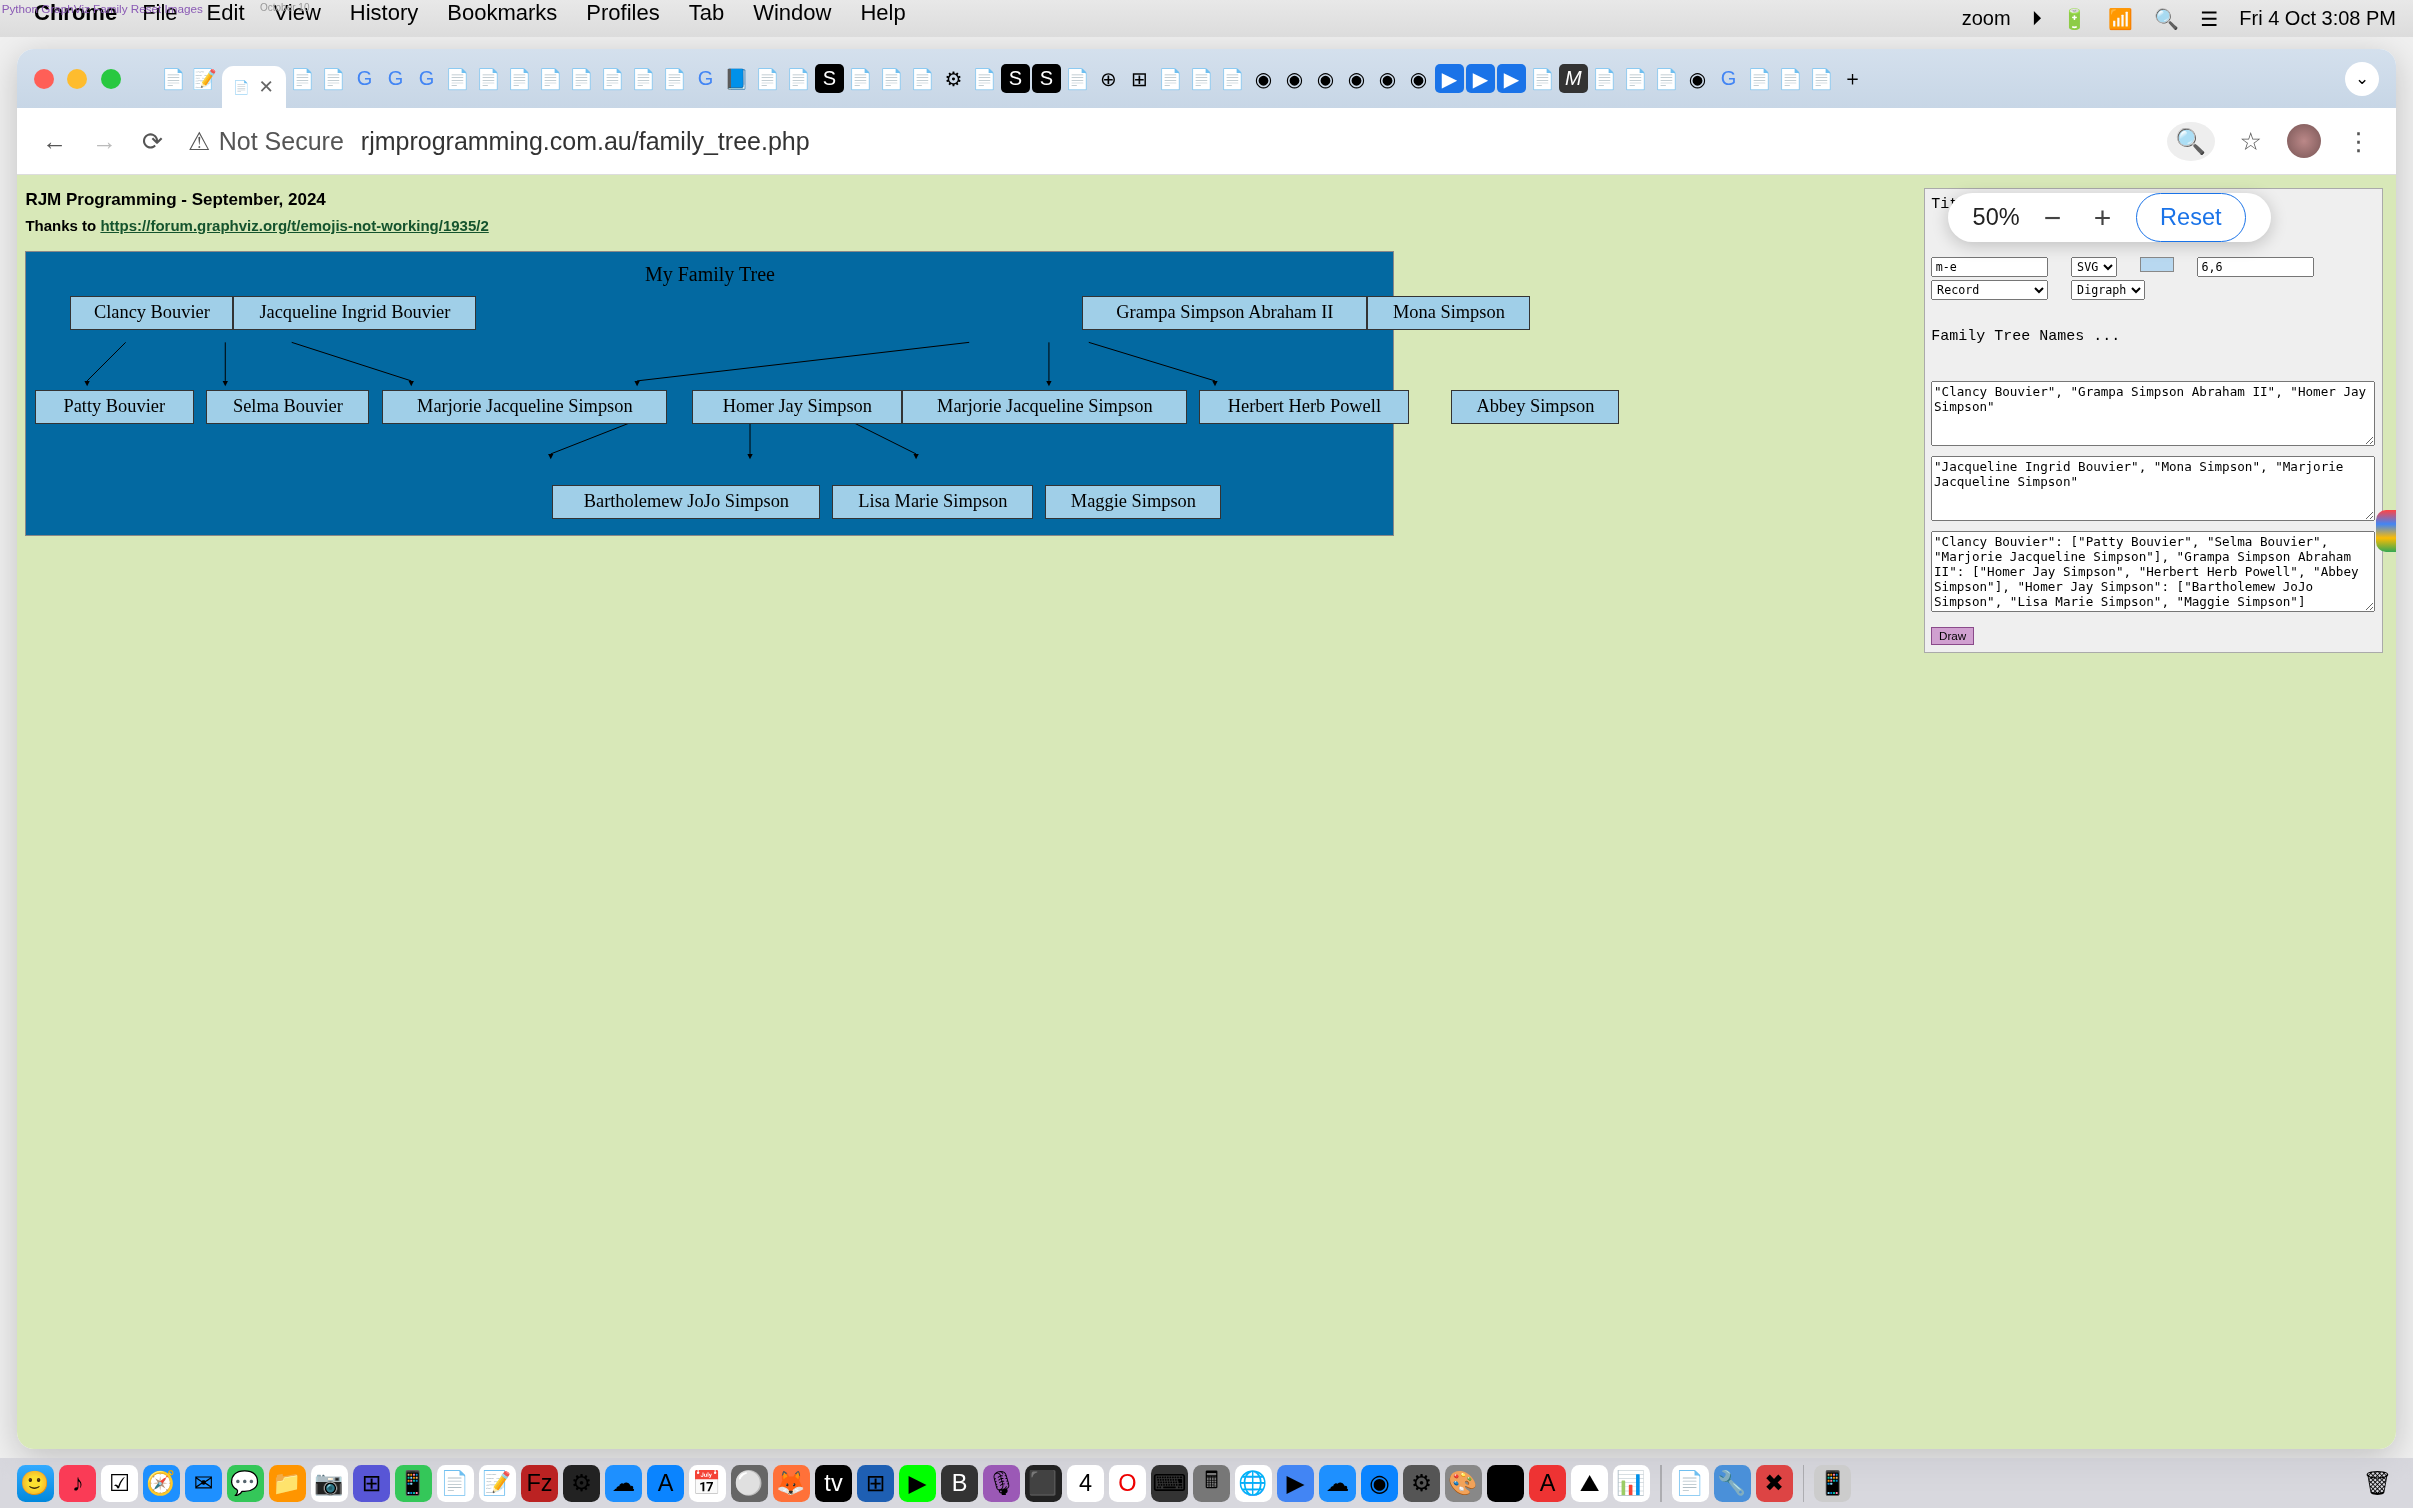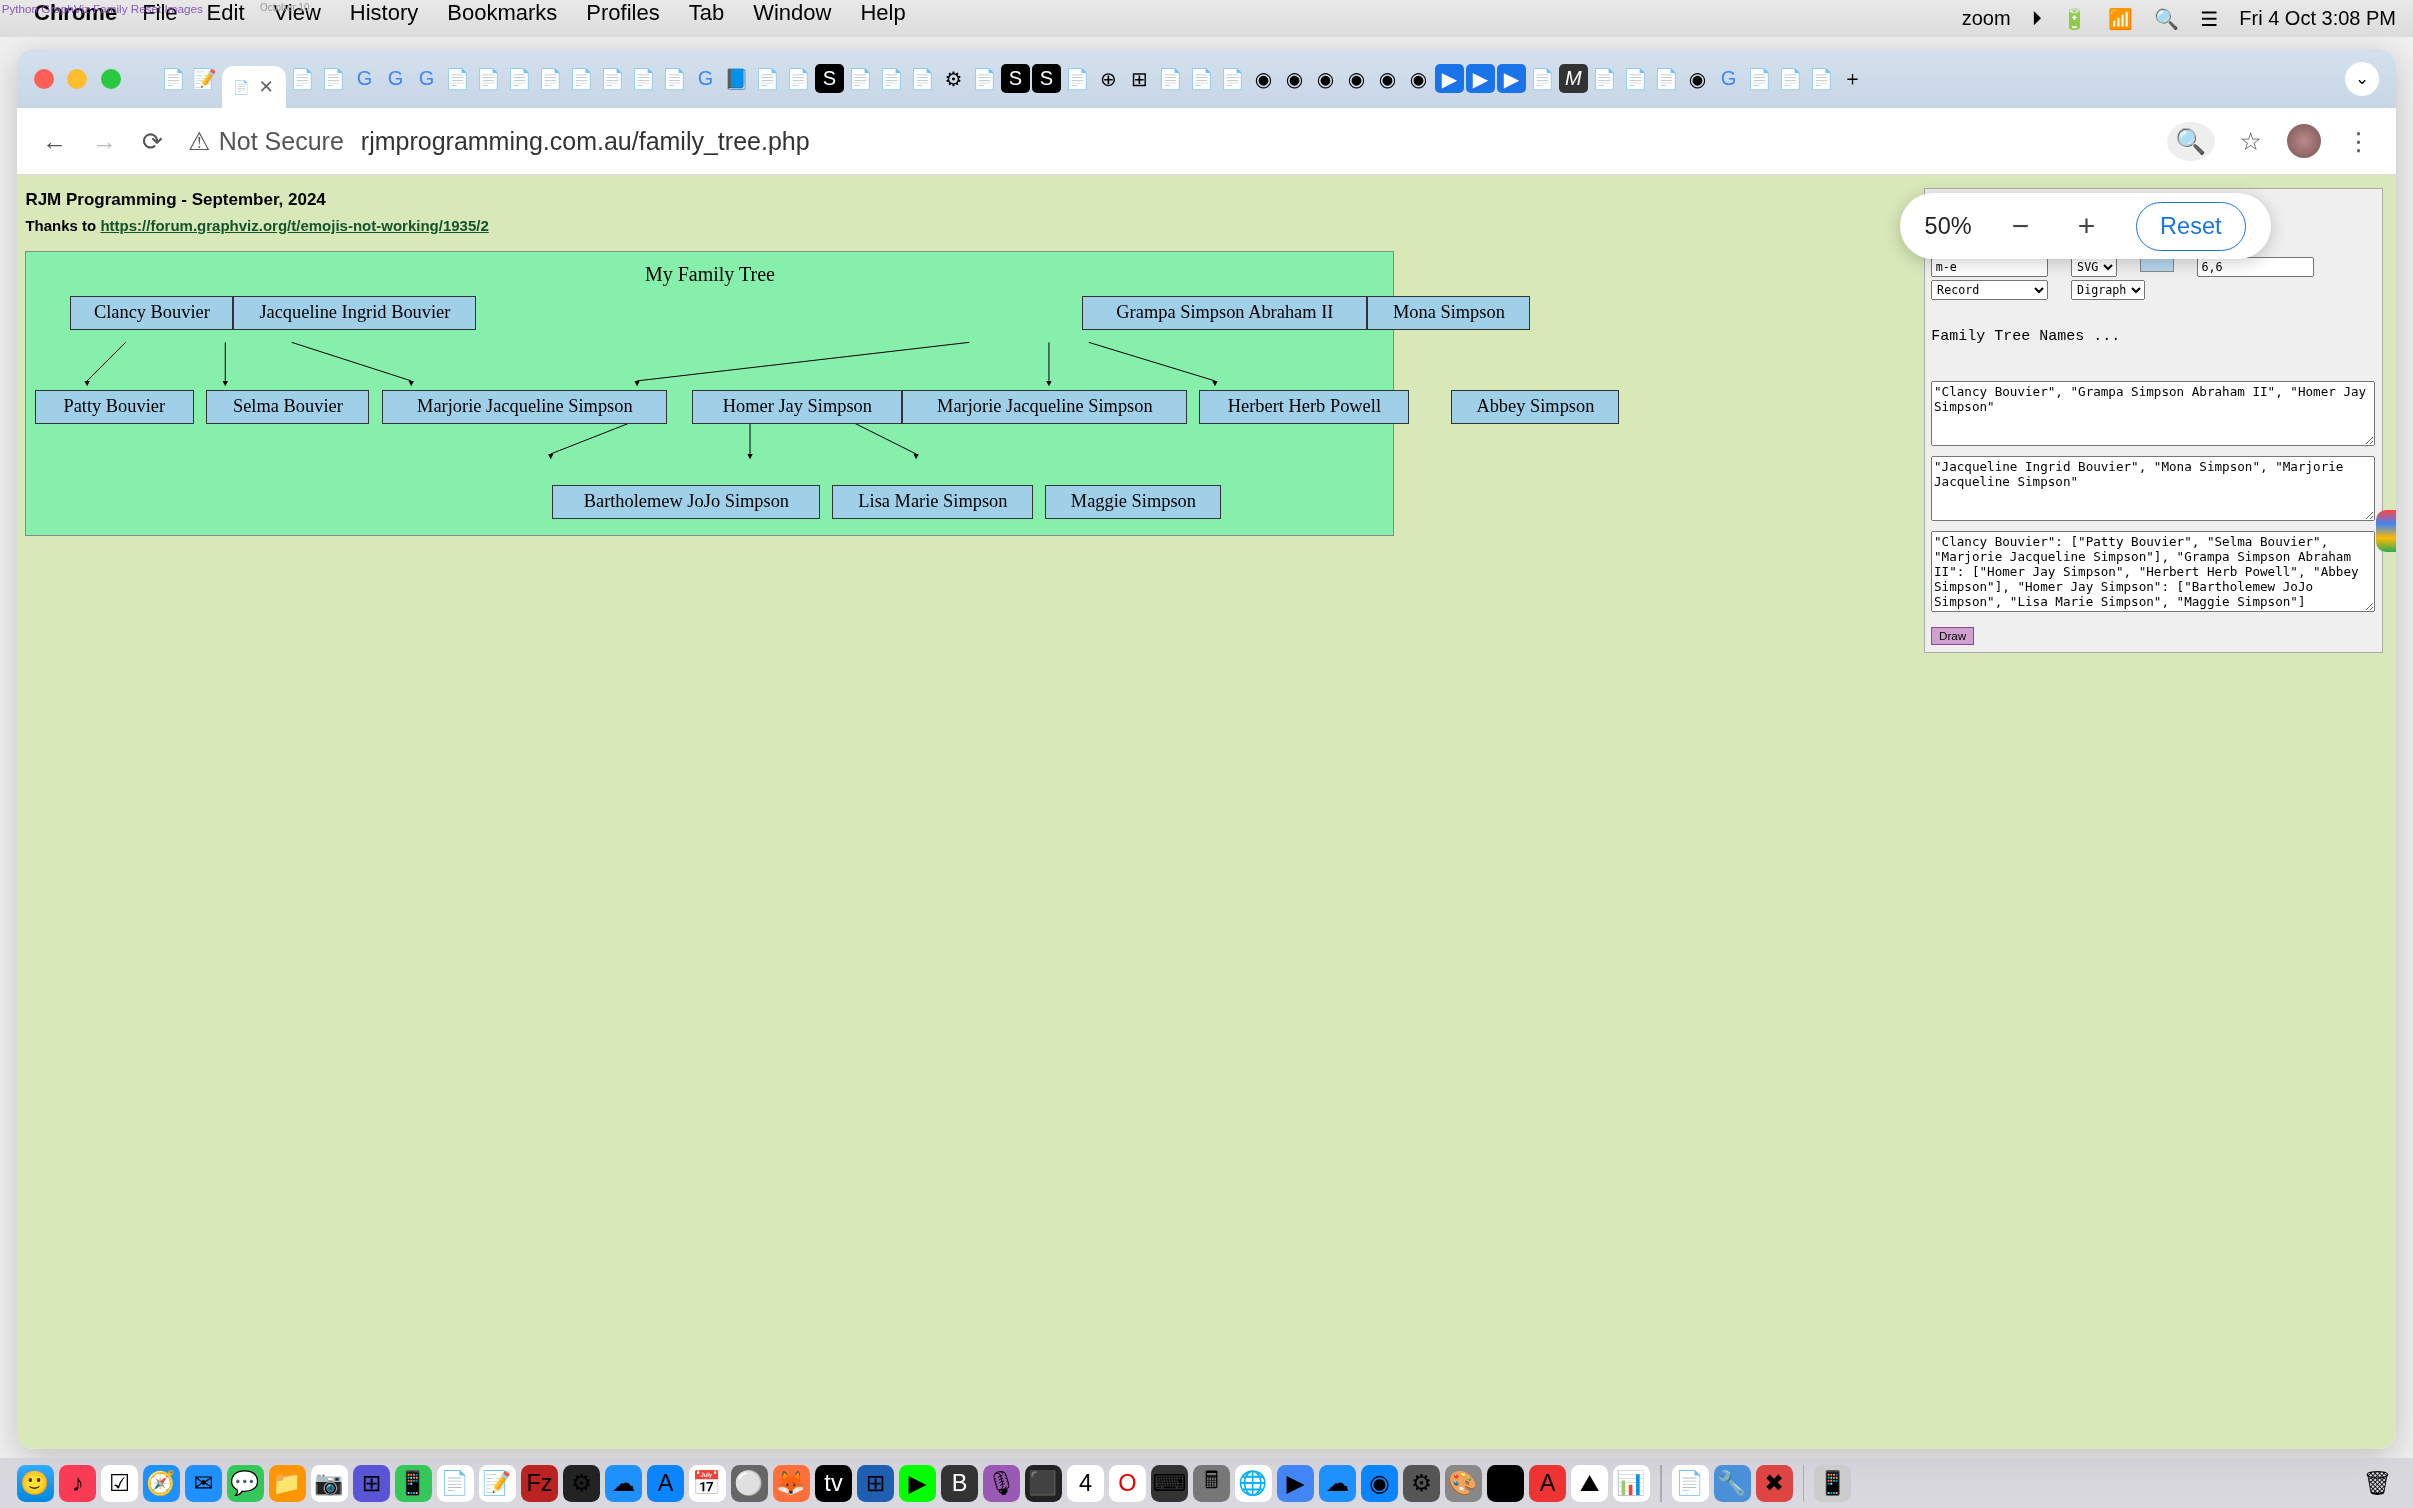--- a/index.html
+++ b/index.html
@@ -125,21 +125,21 @@
     }
     .page-inner { padding: 15px 8.4px; }
     h1.ptitle { font-size: 27px; font-weight: bold; margin-bottom: 8.4px; display: flex; align-items: center; gap: 8.4px;}
     h1.ptitle .em { font-size: 23.5px; }
     .sub1 { font-size: 17px; font-weight: bold; margin-bottom: 6.7px; }
     .sub2 { font-size: 15px; font-weight: bold; }
     .sub2 a { color: #14532d; text-decoration: underline; }
     
     .graph {
       margin-top: 17px;
-      background: #86efac;
+      background: #0369a1;
       width: 1369px;
       height: 285px;
       position: relative;
       border: 0.8px solid #888;
     }
     .graph-title {
       position: absolute;
       top: 11.7px; left: 0; right: 0;
       text-align: center;
       font-size: 20px;
@@ -158,25 +158,25 @@
     }
     svg.edges { position: absolute; top: 0; left: 0; width: 100%; height: 100%; }
     svg.edges line { stroke: #000; stroke-width: 1.5; }
     
     .zoom-overlay {
       position: absolute;
       top: 193px; right: 142px;
       background: #fff;
       border-radius: 42px;
       box-shadow: 0 3.4px 17px rgba(0,0,0,.2);
-      height: 66px;
+      height: 49px;
       display: flex;
       align-items: center;
       padding: 0 25px;
-      gap: 32px;
+      gap: 16px;
       z-index: 50;
     }
     .zoom-pct { font-size: 23.5px; color: #222; }
     .zoom-btn { font-size: 30px; color: #444; cursor: pointer; width: 34px; text-align: center;}
     .reset-btn {
       border: 1.7px solid #1a73e8;
       color: #1a73e8;
       border-radius: 34px;
       padding: 10px 23.5px;
       font-size: 23.5px;

